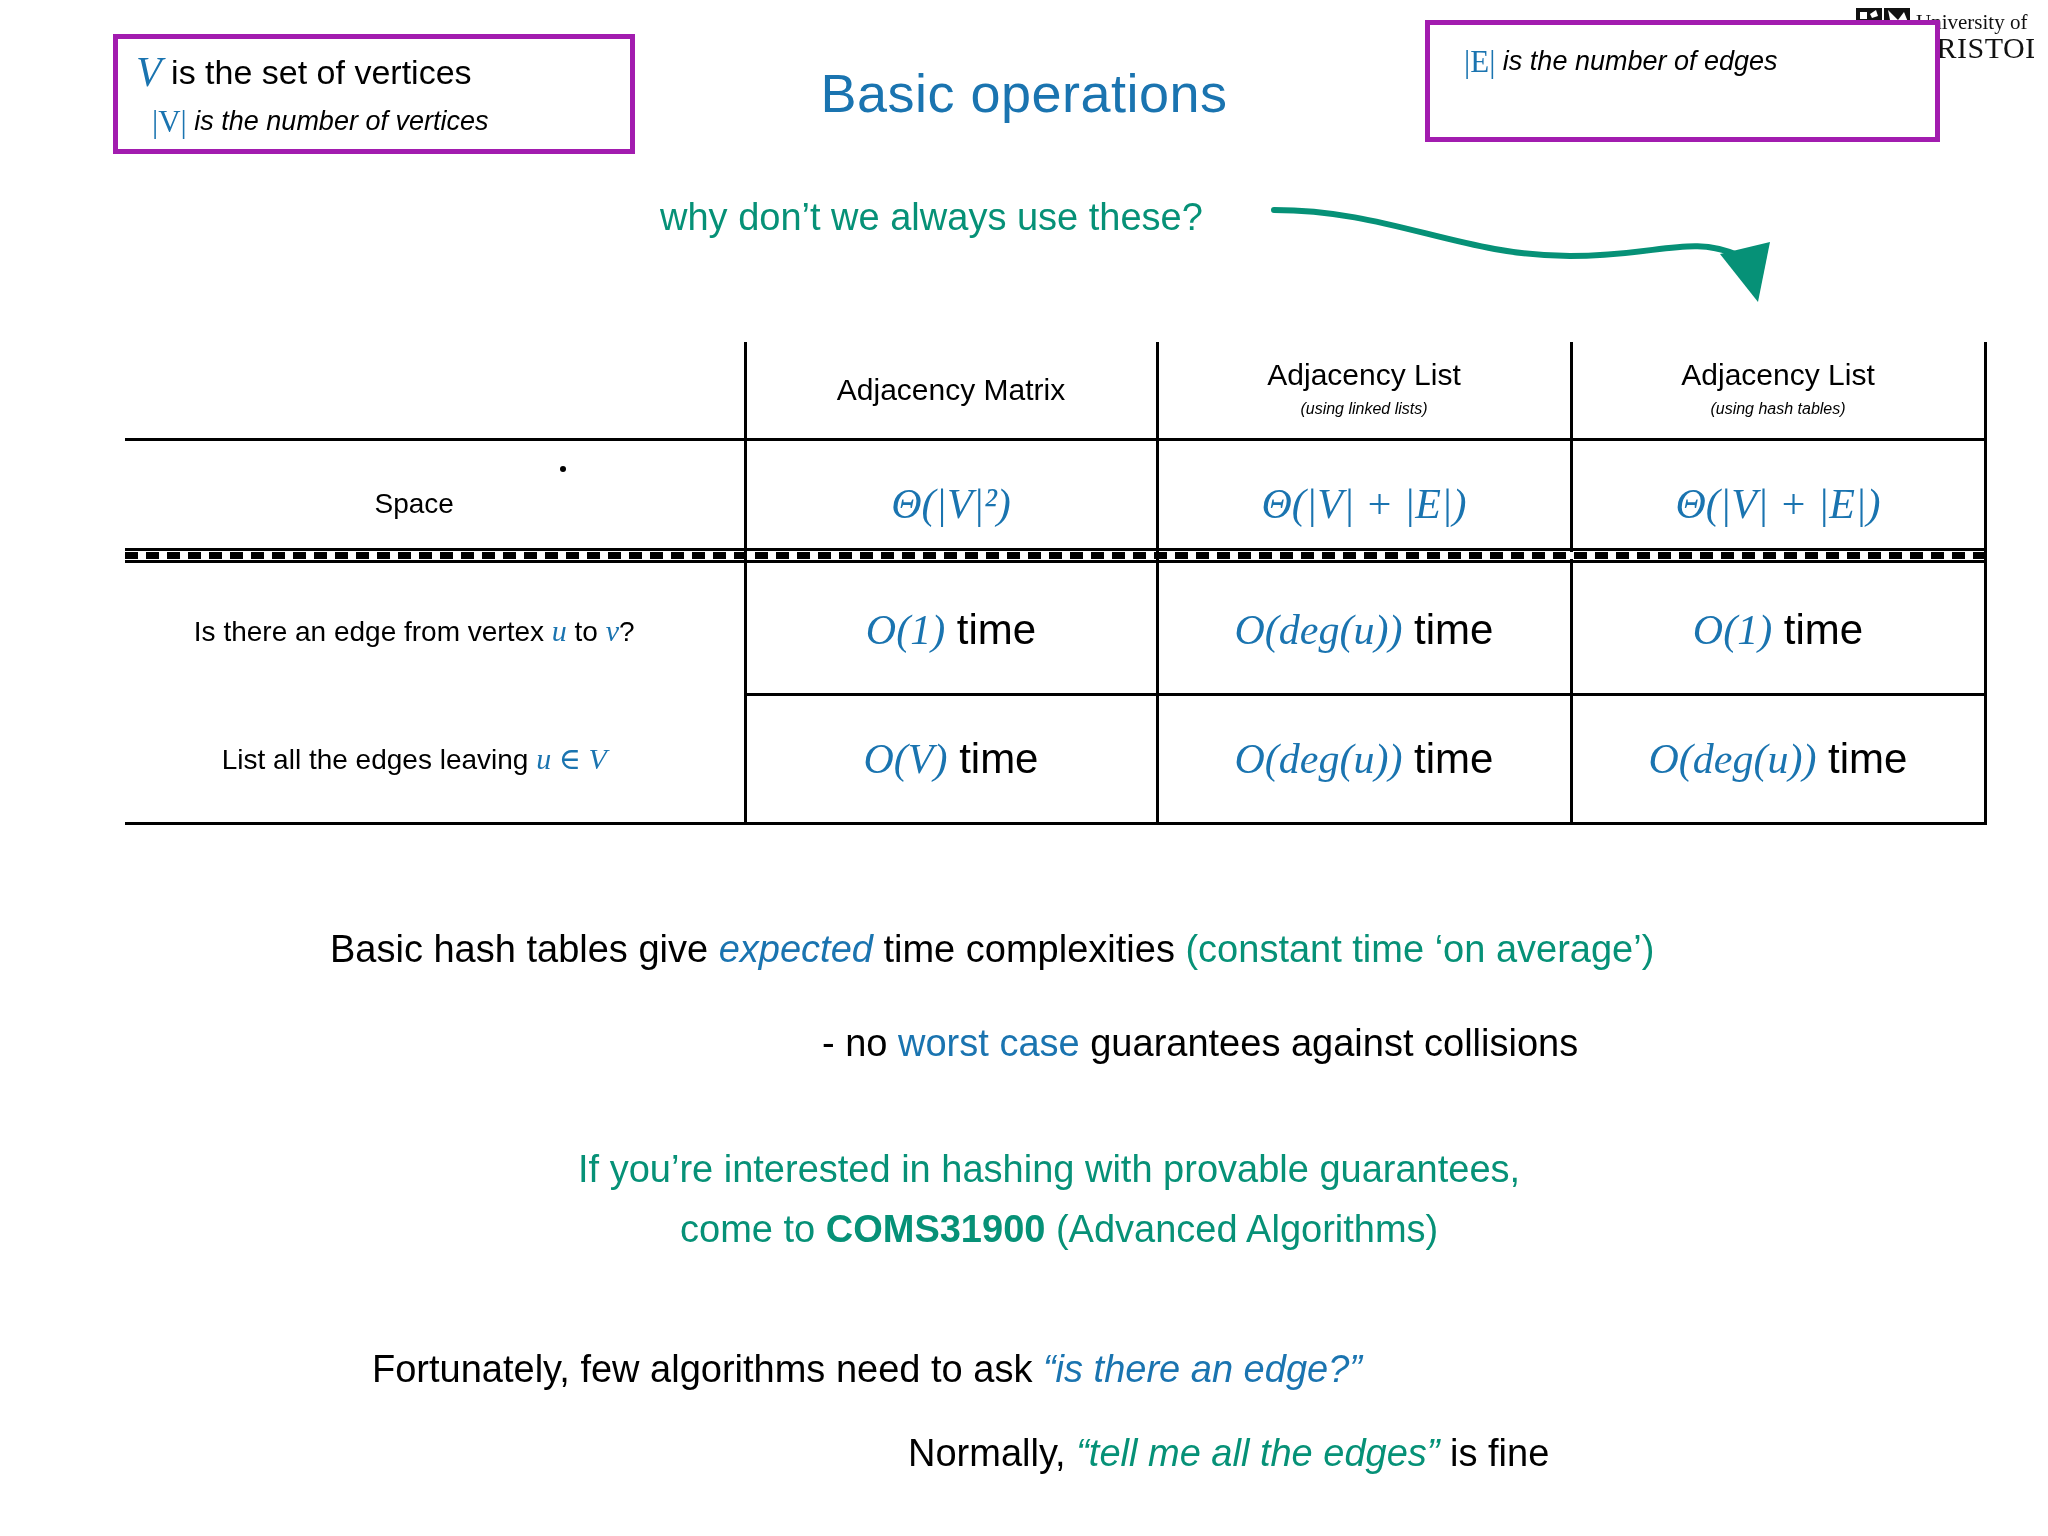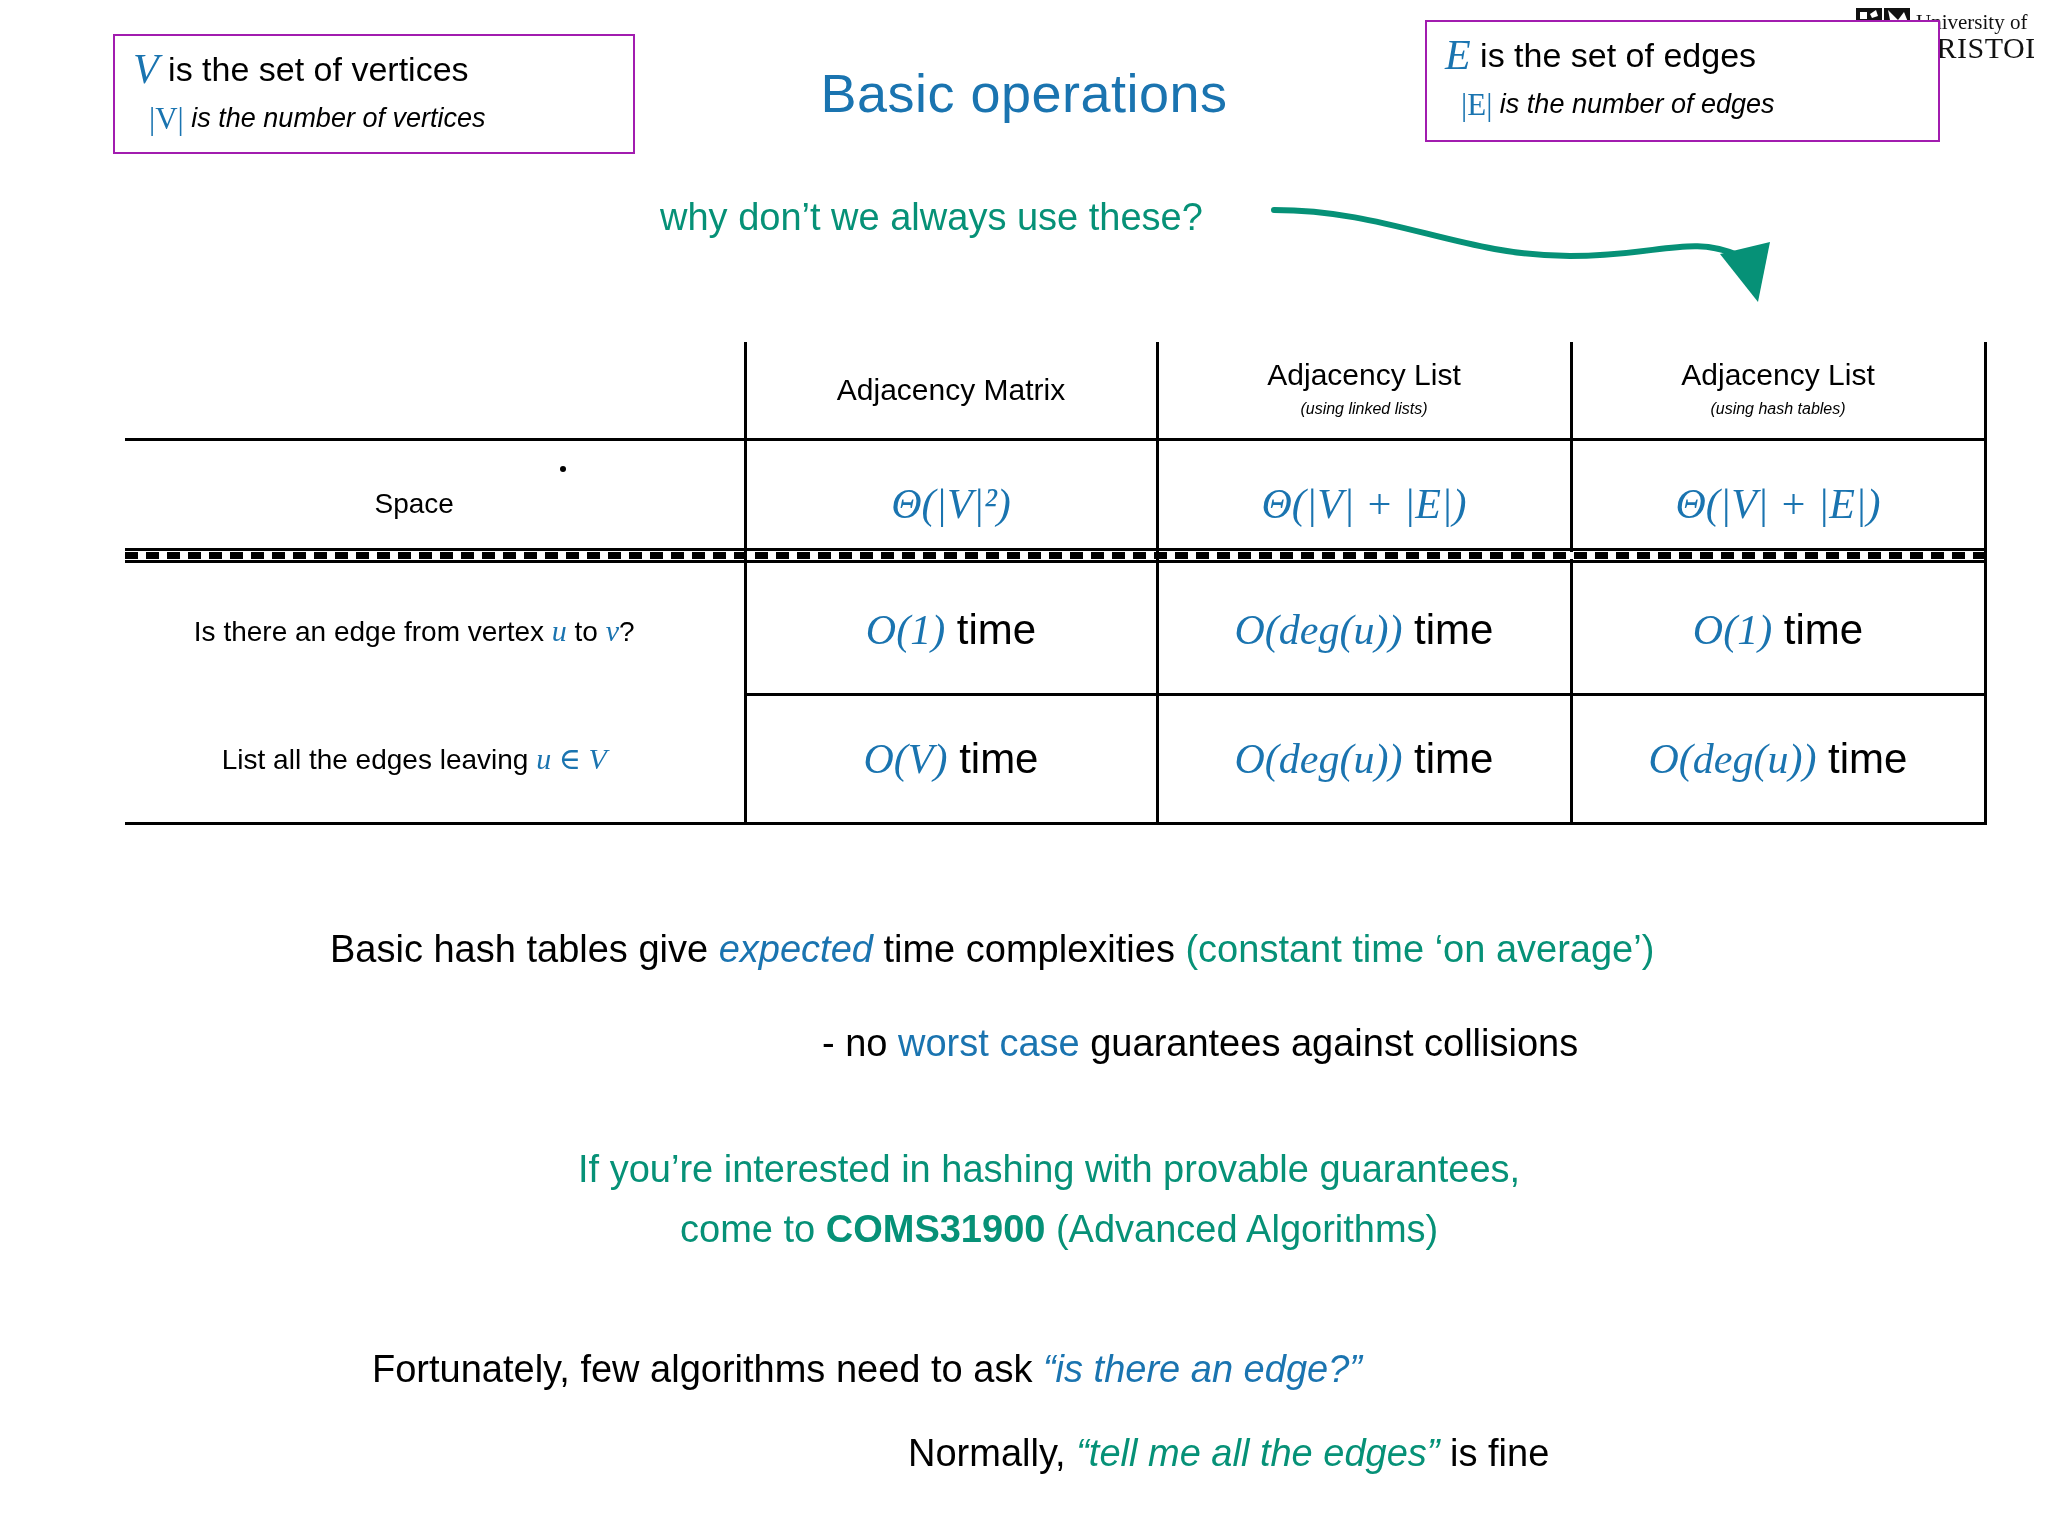--- a/index.html
+++ b/index.html
@@ -7,21 +7,21 @@
     width:2048px;height:1536px;position:relative;overflow:hidden;
     font-family:"Liberation Sans","DejaVu Sans",sans-serif;
     color:#000000;
   }
   .math{font-family:"Liberation Serif","DejaVu Serif",serif;font-style:italic;}
   .blue{color:#1a74b0;}
   .green{color:#069177;}
 
   
   .defbox{
-    position:absolute;border:2px solid #a21caf;background:#fff;
+    position:absolute;border:5px solid #a21caf;background:#fff;
     box-sizing:border-box;padding:10px 34px 12px 18px;
   }
   #box-vertices{left:113px;top:34px;width:522px;height:120px;}
   #box-edges{left:1425px;top:20px;width:515px;height:122px;}
   .def-line1{font-size:34px;line-height:46px;white-space:nowrap;}
   .def-line2{font-size:27px;line-height:53px;font-style:italic;white-space:nowrap;padding-left:16px;}
   .def-sym{font-size:42px;vertical-align:-2px;}
   .def-sym2{font-size:31px;vertical-align:-2px;font-style:normal;}
 
   
@@ -113,23 +113,20 @@
 <div class="defbox" id="box-vertices">
   <div class="def-line1">
     <span class="math blue def-sym">V</span><span> is the set of vertices</span>
   </div>
   <div class="def-line2">
     <span class="math blue def-sym2">|V|</span><span> is the number of vertices</span>
   </div>
 </div>
 
 <div class="defbox" id="box-edges">
-  <div class="def-line1">
-    <span class="math blue def-sym">E</span><span> is the set of edges</span>
-  </div>
   <div class="def-line2">
     <span class="math blue def-sym2">|E|</span><span> is the number of edges</span>
   </div>
 </div>
 
 <div id="callout">why don’t we always use these?</div>
 <div id="callout-arrow">
   <svg width="560" height="160" viewBox="0 0 560 160">
     <path d="M4 14 C 120 14, 190 60, 300 60 C 390 60, 420 38, 470 60" fill="none" stroke="#069177" stroke-width="6" stroke-linecap="round"></path>
     <path d="M450 58 L500 46 L488 106 Z" fill="#069177"></path>

